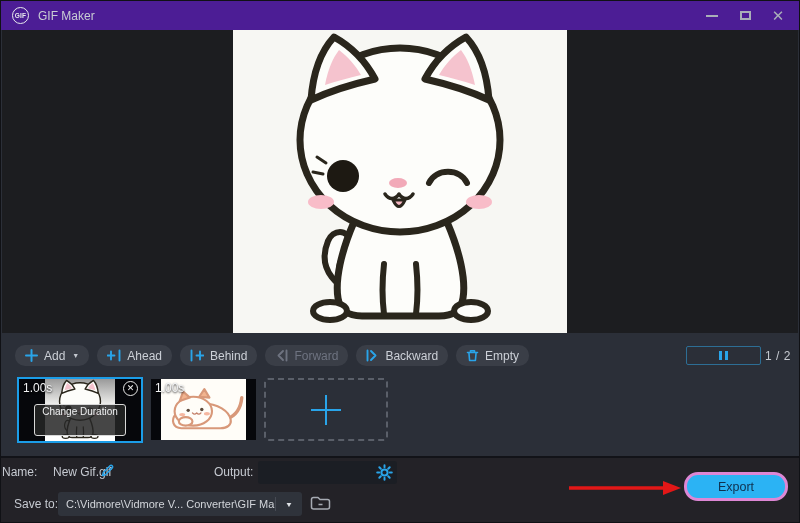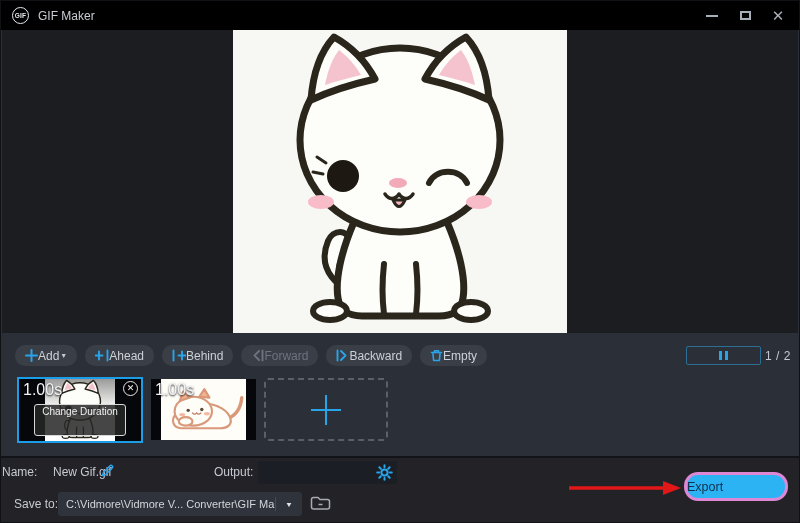--- a/index.html
+++ b/index.html
@@ -1,51 +1,51 @@
 <!DOCTYPE html>
 <html><head>
 <meta charset="utf-8">
 <style>
   *{margin:0;padding:0;box-sizing:border-box}
   html,body{width:800px;height:523px;background:#17181c;font-family:"Liberation Sans",sans-serif;}
   .window{position:relative;width:800px;height:523px;background:#2b2f38;border:1px solid #101115;overflow:hidden;color:#c9cdd4}
 
   
-  .titlebar{position:absolute;top:0;left:0;width:100%;height:29px;background:#000000;display:flex;align-items:center}
+  .titlebar{position:absolute;top:0;left:0;width:100%;height:29px;background:#4c1d95;display:flex;align-items:center}
   .logo{width:17px;height:17px;border:1.5px solid #e8eaee;border-radius:50%;color:#e8eaee;
         font-size:6.5px;font-weight:bold;display:flex;align-items:center;justify-content:center;
         margin:0 9px 0 11px;letter-spacing:.2px}
   .title{color:#c9cdd4;font-size:12px}
   .winctrl{position:absolute;right:14px;top:0;height:29px;display:flex;align-items:center;gap:19px}
   .wc{width:14px;height:14px;display:flex;align-items:center;justify-content:center;cursor:default}
   .wc-min i{display:block;width:12px;height:2px;background:#a9afb8}
   .wc-max i{display:block;width:11px;height:9px;border:2px solid #a9afb8}
   .wc-close{color:#a9afb8;font-size:15px;line-height:14px}
 
   
   .preview{position:absolute;top:29px;left:1px;right:1px;height:303px;background:#1c1d20}
   .canvas{width:334px;height:303px;margin:0 auto;background:#f7f7f3;overflow:hidden}
 
   
   .toolbar{position:absolute;top:344px;left:14px;display:flex;gap:8px}
-  .tbtn{height:21px;background:#3a3e47;border-radius:10px;display:flex;align-items:center;
+  .tbtn{height:21px;background:#3a3e47;border-radius:10px;display:flex;align-items:center;gap:6px;
         padding:0 10px;color:#ccd0d7;font-size:12px;cursor:pointer;white-space:nowrap}
   .tbtn svg{display:block;flex:none}
   .tbtn.disabled{color:#6e7380;cursor:default}
   .caret{font-size:7px;color:#c4c8cf;margin-left:1px}
   .playbtn{position:absolute;top:345px;left:685px;width:75px;height:19px;border:1px solid #2d6e95;
         border-radius:2px;display:flex;align-items:center;justify-content:center;gap:3px;cursor:pointer}
   .playbtn i{display:block;width:3px;height:9px;background:#29a4e9}
   .counter{position:absolute;top:348px;left:764px;color:#c6cad1;font-size:12px;letter-spacing:.5px}
 
   
   .thumb1{position:absolute;top:376px;left:16px;width:126px;height:66px;border:2px solid #1b9de8;
         background:#06070b;display:flex;align-items:center;justify-content:center;cursor:pointer}
   .thumb1 .img{width:70px;height:62px;background:linear-gradient(#9a9a9a,#f0f0ee 42%,#ffffff 70%);overflow:hidden}
-  .dur{position:absolute;top:2px;left:4px;color:#f2f3f5;font-size:16px;text-shadow:0 1px 2px rgba(0,0,0,.9)}
+  .dur{position:absolute;top:2px;left:4px;color:#f2f3f5;font-size:12px;text-shadow:0 1px 2px rgba(0,0,0,.9)}
   .closec{position:absolute;top:2px;right:3px;width:15px;height:15px;border:1.5px solid #e9e9e9;border-radius:50%;
         background:rgba(0,0,0,.45);color:#f2f2f2;font-size:9px;line-height:12px;text-align:center;cursor:pointer}
   .durbtn{position:absolute;bottom:5px;left:50%;transform:translateX(-50%);width:92px;height:32px;
         background:rgba(38,38,38,.85);border:1px solid #d8d8d8;border-radius:3px;color:#f0f1f2;
         font-size:10px;line-height:13px;text-align:center;cursor:pointer;white-space:nowrap}
   .thumb2{position:absolute;top:378px;left:150px;width:105px;height:61px;background:#06070b;
         display:flex;align-items:center;justify-content:center;cursor:pointer}
   .thumb2 .img{width:85px;height:61px;background:#fffdf8;overflow:hidden}
   .addtile{position:absolute;top:377px;left:263px;width:124px;height:63px;border:2px dashed #5a5f69;
         border-radius:4px;display:flex;align-items:center;justify-content:center;cursor:pointer}
@@ -58,21 +58,21 @@
   .outfield .val{position:absolute;left:10px;top:0;line-height:23px;font-size:12px;color:#ced1d7}
   .gearbtn{position:absolute;right:4px;top:3px;cursor:pointer}
   .savefield{position:absolute;left:57px;top:34px;width:244px;height:24px;background:#2f333b;border-radius:3px;
         display:flex;align-items:center;cursor:pointer}
   .savefield .path{flex:1;padding:0 6px 0 8px;font-size:11px;color:#d2d5da;white-space:nowrap;overflow:hidden}
   .savefield .sep{width:1px;height:14px;background:#474b54}
   .savefield .sv-caret{width:26px;text-align:center;color:#e1e4e8;font-size:8px;transform:scaleY(.85)}
   .folderbtn{position:absolute;left:309px;top:37px;cursor:pointer}
   .arrow{position:absolute;left:566px;top:21px}
   .exportbtn{position:absolute;left:683px;top:14px;width:104px;height:29px;border:3px solid #dd87d5;
-        border-radius:14px;background:#2bb3f4;display:flex;align-items:center;justify-content:flex-start;
+        border-radius:14px;background:#2bb3f4;display:flex;align-items:center;justify-content:center;
         color:#10304d;font-size:12.5px;cursor:pointer}
   .sprite{position:absolute;width:0;height:0;overflow:hidden}
 </style>
 </head>
 <body>
 
 <svg class="sprite" aria-hidden="true">
   <defs>
     <g id="cat-main" stroke="#2a261c" stroke-width="7" stroke-linecap="round" stroke-linejoin="round" fill="#fdfdfa">
 

